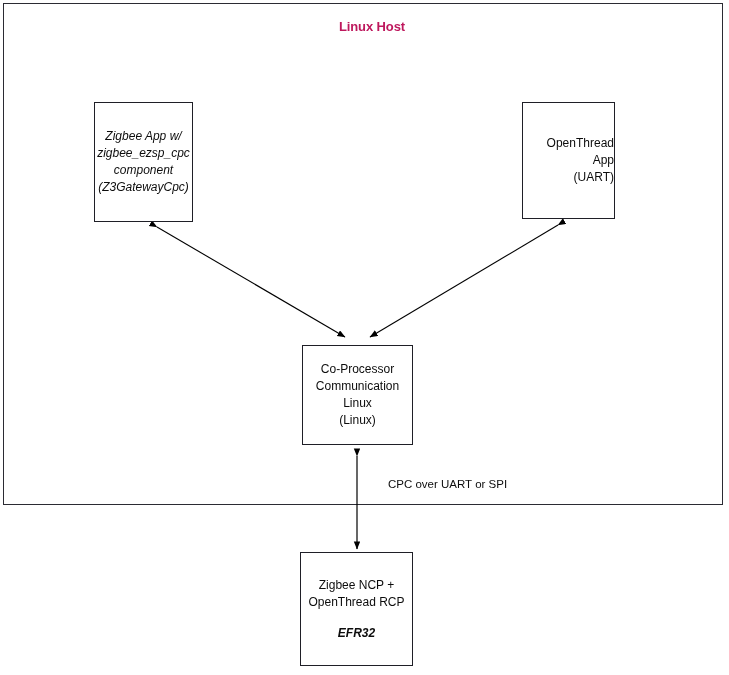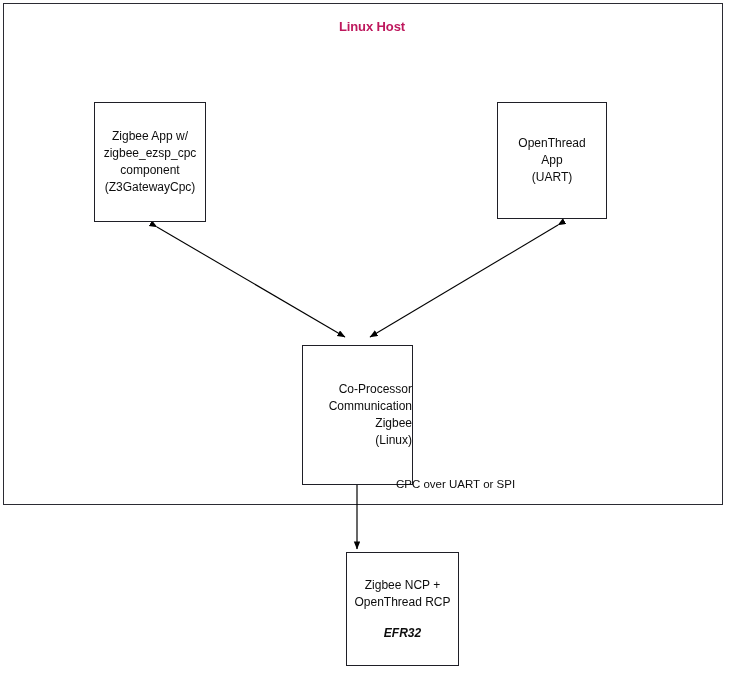--- a/index.html
+++ b/index.html
@@ -64,43 +64,43 @@
     white-space: nowrap;
   }
   .node .line.bold {
     font-weight: bold;
     font-style: italic;
   }
   .node .line.spacer-above {
     margin-top: 14px;
   }
 
-  #node-zigbee-app { left: 94px;  top: 102px; width: 112px; height: 120px; }
-  #node-openthread-app { left: 497px; top: 102px; width: 110px; height: 117px; }
-  #node-cpcd {       left: 302px; top: 345px; width: 111px; height: 140px; align-items: flex-end; }
-  #node-efr32 {      left: 300px; top: 552px; width: 113px; height: 114px; margin-left: 46px; }
+  #node-zigbee-app { left: 94px;  top: 102px; width: 99px; height: 120px; font-style: italic; }
+  #node-openthread-app { left: 522px; top: 102px; width: 93px; height: 117px; align-items: flex-end; }
+  #node-cpcd {       left: 302px; top: 345px; width: 111px; height: 100px; }
+  #node-efr32 {      left: 300px; top: 552px; width: 113px; height: 114px; }
 
   
   #connectors {
     position: absolute;
     left: 0;
     top: 0;
     width: 729px;
     height: 675px;
     pointer-events: none;
   }
 
   
   .edge-label {
     position: absolute;
     font-size: 11.5px;
     color: #0d0d0d;
     white-space: nowrap;
   }
-  #label-cpc-link { left: 396px; top: 478px; }
+  #label-cpc-link { left: 388px; top: 478px; }
 </style>
 </head>
 <body>
 
 <div id="canvas">
 
   <div class="host-box"></div>
   <div class="host-title">Linux Host</div>
 
   <svg id="connectors" viewBox="0 0 729 675" xmlns="http://www.w3.org/2000/svg">
@@ -135,21 +135,21 @@
 
   <div class="node" id="node-openthread-app">
     <span class="line">OpenThread</span>
     <span class="line">App</span>
     <span class="line">(UART)</span>
   </div>
 
   <div class="node" id="node-cpcd">
     <span class="line">Co-Processor</span>
     <span class="line">Communication</span>
-    <span class="line">Zigbee</span>
+    <span class="line">Linux</span>
     <span class="line">(Linux)</span>
   </div>
 
   <div class="node" id="node-efr32">
     <span class="line">Zigbee NCP +</span>
     <span class="line">OpenThread RCP</span>
     <span class="line bold spacer-above">EFR32</span>
   </div>
 
   <div class="edge-label" id="label-cpc-link">CPC over UART or SPI</div>

